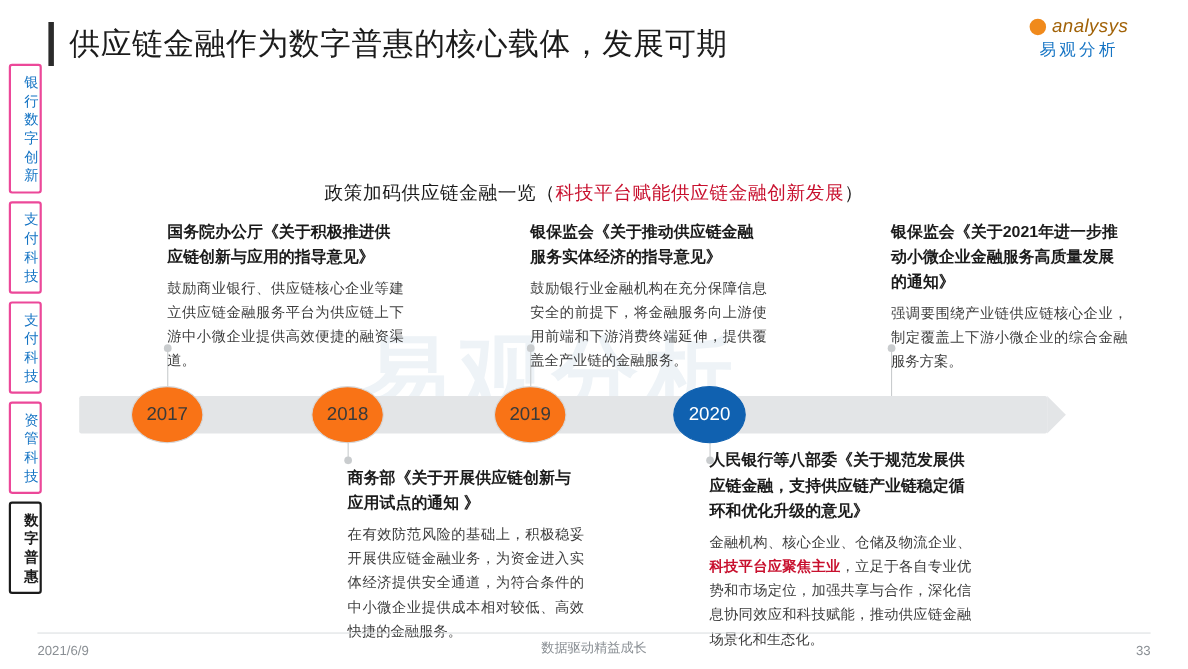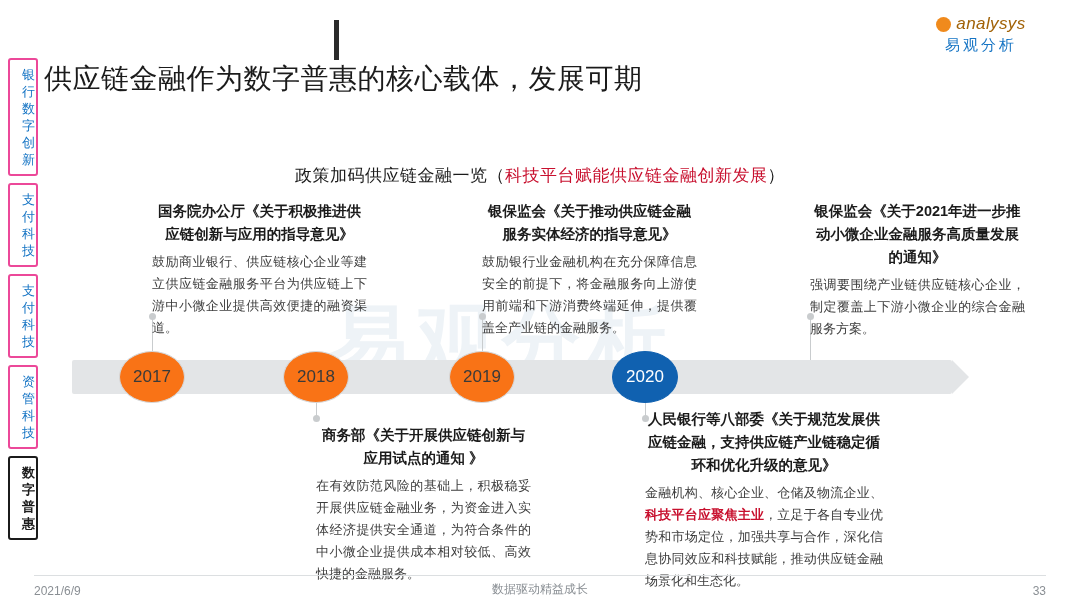--- a/index.html
+++ b/index.html
@@ -12,21 +12,21 @@
   .slide {
     position: relative;
     width: 1080px; height: 608px;
     background: #ffffff;
   }
 
   
   .title-bar {
     position: absolute;
     left: 44px; top: 20px;
-    display: flex; align-items: center; flex-direction: column;
+    display: flex; align-items: center;
   }
   .title-rule {
     width: 5px; height: 40px;
     background: #2b2b2b;
     margin-right: 14px;
   }
   .title-text {
     font-size: 28px;
     color: #1b1b1b;
     letter-spacing: 0.5px;
@@ -176,21 +176,20 @@
   }
 
   
   .card { position: absolute; }
   .card-title {
     font-size: 14.5px;
     line-height: 23px;
     color: #1b1b1b;
     font-weight: bold;
     margin-bottom: 5px;
-    text-align: center;
   }
   .card-body {
     font-size: 13px;
     line-height: 22px;
     color: #3d3d3d;
     text-align: justify;
   }
   .card-body .accent { color: #c8102e; font-weight: bold; }
 
   

